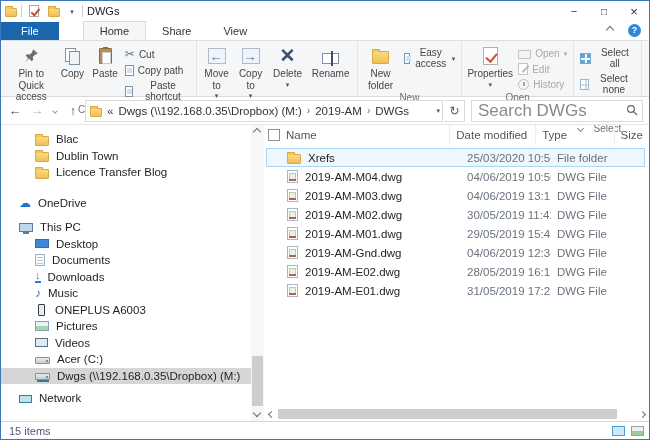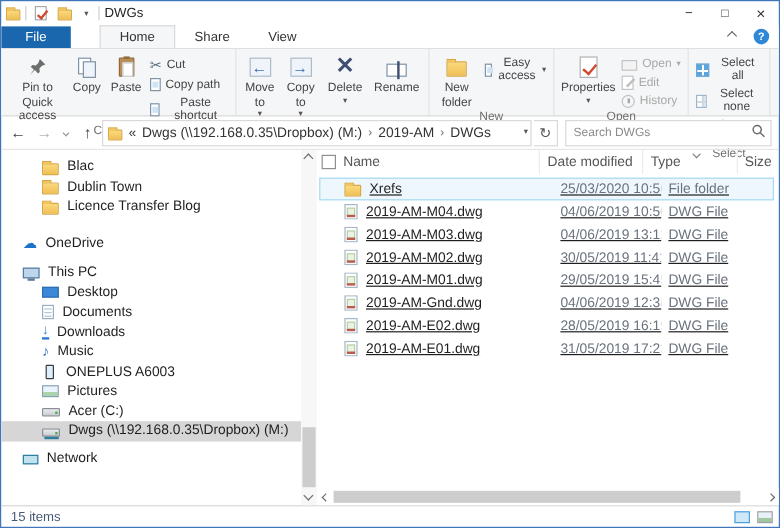--- a/index.html
+++ b/index.html
@@ -101,21 +101,21 @@
   .navbtn.small{ width:12px; }
   .addressbox{ flex:1; height:22px; border:1px solid #d9d9d9; background:#fff; display:flex;
     align-items:center; padding:0 2px 0 4px; gap:5px; min-width:0; }
   .crumb{ font-size:11.5px; color:#333; background:transparent; border:none; font-family:inherit; white-space:nowrap; }
   .crumb-sep{ font-size:10px; color:#666; }
   .addr-caret{ margin-left:auto; }
   .refreshbtn{ width:20px; height:22px; border:1px solid #d9d9d9; border-left:none; background:#fff;
     font-size:12px; color:#555; font-family:inherit; }
   .searchbox{ width:172px; height:22px; border:1px solid #d9d9d9; background:#fff; margin-left:4px;
     display:flex; align-items:center; padding:0 4px 0 6px; flex:none; }
-  .searchbox input{ flex:1; border:none; outline:none; font-family:inherit; font-size:10px; color:#333; min-width:0; }
+  .searchbox input{ flex:1; border:none; outline:none; font-family:inherit; font-size:17px; color:#333; min-width:0; }
   .searchbox input::placeholder{ color:#8a8a8a; }
 
   
   .main{ flex:1; display:flex; min-height:0; }
   .sidebar{ width:250px; flex:none; padding-top:6px; overflow:hidden; }
   .srow{ height:16.5px; display:flex; align-items:center; gap:7px; padding-left:18px;
     font-size:11.5px; color:#1f1f1f; width:100%; background:transparent; border:none; font-family:inherit; text-align:left;}
   .srow.lvl2{ padding-left:34px; }
   .srow.sel{ background:#d6d6d6; }
   .srow .lbl{ white-space:nowrap; overflow:hidden;text-align:right; }
@@ -148,21 +148,21 @@
   
   .filearea{ flex:1; position:relative; min-width:0; display:flex; flex-direction:column; }
   .fheader{ height:20px; display:flex; align-items:center; font-size:11.5px; color:#555; flex:none; position:relative; }
   .hcell{ height:100%; display:flex; align-items:center; gap:6px; padding:0 6px; border-right:1px solid #ececec;
     background:transparent; border-top:none; border-bottom:none; border-left:none; font-family:inherit; font-size:11.5px; color:#555;}
   .hcell.name{ width:196px; padding-left:4px; }
   .hcell.date{ width:90px; } .hcell.type{ width:82px; position:relative; } .hcell.size{ flex:1; border-right:none; }
   .sortchev{ position:absolute; top:1px; left:42px; width:5px; height:5px;
     border-right:1.2px solid #888; border-bottom:1.2px solid #888; transform:rotate(45deg); }
   .hcheck{ width:12px; height:12px; border:1px solid #8f8f8f; background:#fff; flex:none; }
-  .rows{ flex:1; padding-top:3px; overflow:hidden;text-decoration:underline; }
+  .rows{ flex:1; padding-top:3px; overflow:hidden; }
   .frow{ height:19px; display:flex; align-items:center; font-size:11.5px; width:calc(100% - 6px);
     margin-left:2px; background:transparent; border:1px solid transparent; font-family:inherit; text-align:left; padding:0;}
   .frow.hover{ background:#eef7fd; border-color:#a9d9f2; }
   .fcell{ display:flex; align-items:center; gap:7px; overflow:hidden; white-space:nowrap; }
   .fcell.name{ width:194px; padding-left:20px; color:#1f1f1f; }
   .fcell.date{ width:90px; color:#69727d; padding-left:6px; }
   .fcell.type{ width:82px; color:#69727d; padding-left:6px; }
   .ic-dwg{ position:relative; width:11px; height:13px; background:#fff; border:1px solid #a6b6c3; flex:none;}
   .ic-dwg::before{ content:""; position:absolute; left:1px; right:1px; top:2px; height:5px;
     background:#eaf2e2; border:1px solid #b9cfa8; }
@@ -464,20 +464,24 @@
         </button>
       <button class="srow lvl2">
         <span class="ic ic-phone"></span>
         <span class="lbl">ONEPLUS A6003</span>
         </button>
       <button class="srow lvl2">
         <span class="ic ic-pic"></span>
         <span class="lbl">Pictures</span>
         </button>
       <button class="srow lvl2">
+        <span class="ic ic-vid"></span>
+        <span class="lbl">Videos</span>
+        </button>
+      <button class="srow lvl2">
         <span class="ic ic-drive"></span>
         <span class="lbl">Acer (C:)</span>
         </button>
       <button class="srow lvl2 sel">
         <span class="ic ic-drive net"></span>
         <span class="lbl">Dwgs (\\192.168.0.35\Dropbox) (M:)</span>
         </button>
 
       <button class="srow gap6">
         <span class="ic ic-net"></span>

